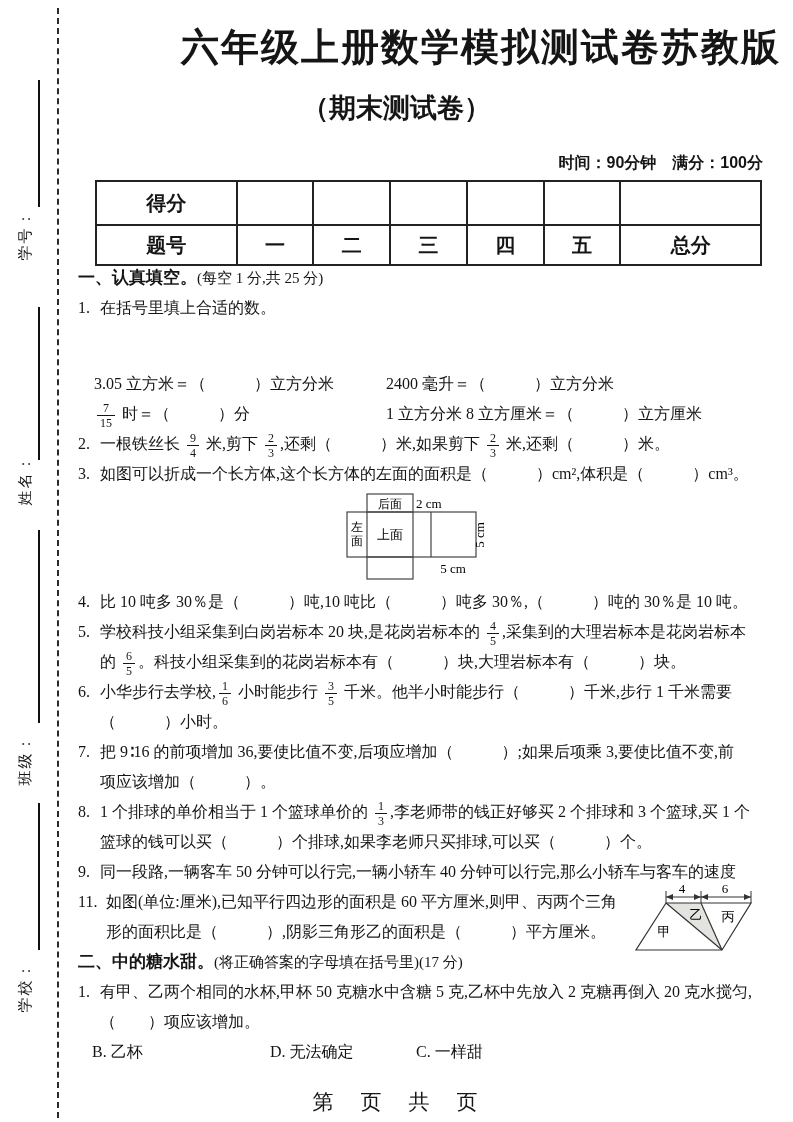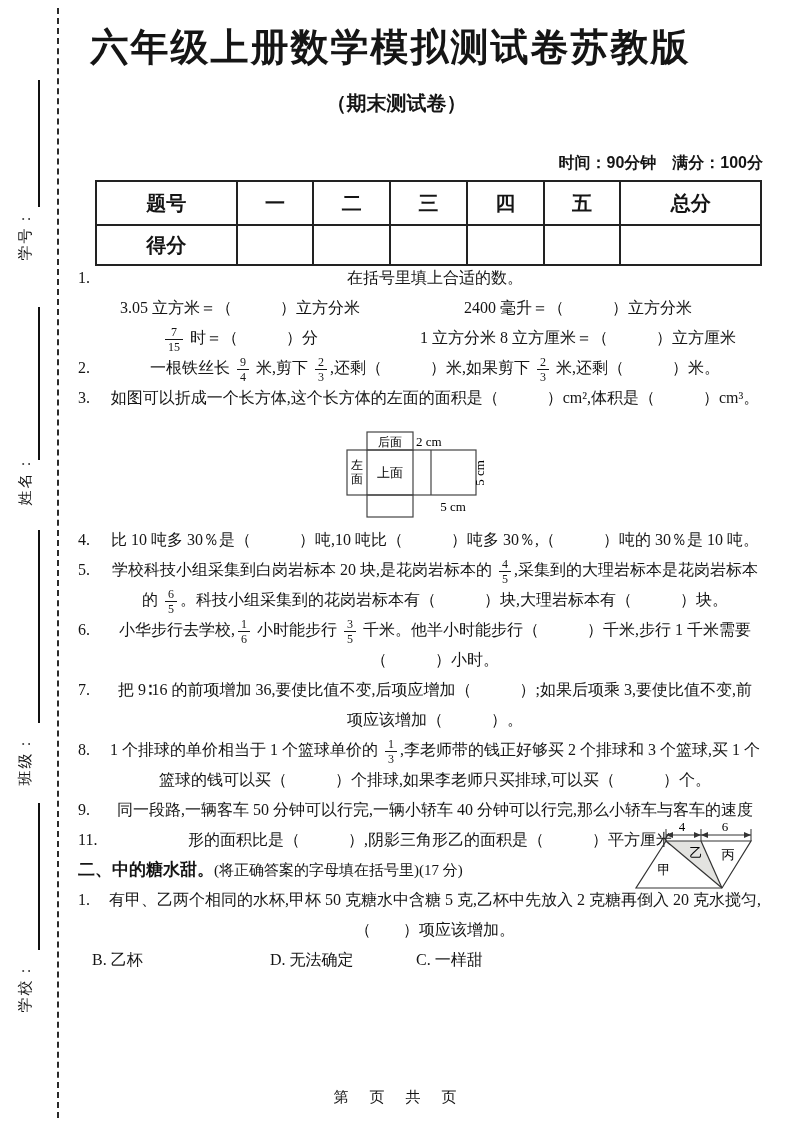--- a/index.html
+++ b/index.html
@@ -4,54 +4,54 @@
 <style>
   html,body{margin:0;padding:0;background:#f2f2f2;}
   .page{position:relative;width:793px;height:1122px;background:#ffffff;overflow:hidden;
         font-family:"Liberation Serif","DejaVu Serif",serif;color:#151515;}
   
   .dashline{position:absolute;left:57px;top:8px;height:1110px;width:0;border-left:2px dashed #2a2a2a;}
   .wline{position:absolute;left:38px;width:2px;background:#111;}
   .vlabel{position:absolute;left:25px;transform:translate(-50%,-50%) rotate(-90deg);
           font-size:15px;white-space:nowrap;letter-spacing:2px;}
   
-  .title{position:absolute;top:22px;left:0;right:12px;text-align:center;
+  .title{position:absolute;top:22px;left:0;right:12px;text-align:right;
          font-family:"Liberation Sans","DejaVu Sans",sans-serif;font-weight:800;
          font-size:38px;letter-spacing:2px;}
   .subtitle{position:absolute;top:90px;left:0;right:0;text-align:center;
-         font-family:"Liberation Sans","DejaVu Sans",sans-serif;font-weight:700;font-size:20px;}
+         font-family:"Liberation Sans","DejaVu Sans",sans-serif;font-weight:700;font-size:27px;}
   .meta{position:absolute;top:153px;right:30px;font-family:"Liberation Sans","DejaVu Sans",sans-serif;
         font-weight:600;font-size:16px;}
   
   table.score{position:absolute;top:180px;left:95px;width:667px;border-collapse:collapse;}
   table.score td{border:2px solid #222;text-align:center;font-weight:700;font-size:20px;}
   table.score tr:nth-child(1) td{height:40px;}
   table.score tr:nth-child(2) td{height:36px;}
   
   .content{position:absolute;top:263px;left:78px;width:692px;font-size:16px;}
   .sechead{line-height:30px;white-space:nowrap;}
   .sechead .hb{font-weight:700;font-size:17px;}
   .sechead .hn{font-size:15px;}
   .q{display:flex;position:relative;}
   .qnum{flex:0 0 22px;line-height:30px;}
   .qnum.w{flex-basis:28px;}
   .qtext{flex:1;min-width:0;}
-  .tline{line-height:30px;white-space:nowrap;text-align:center;}
-  .q1grid{display:grid;grid-template-columns:292px auto;padding-left:16px;}
+  .tline{line-height:30px;white-space:nowrap;}
+  .q1grid{display:grid;grid-template-columns:292px auto;padding-left:16px;margin-top:46px;}
   .optrow{display:grid;grid-template-columns:178px 146px 140px auto;padding-left:14px;line-height:30px;}
   
   .frac{display:inline-flex;flex-direction:column;align-items:center;vertical-align:middle;
         margin:-9px 3px;line-height:1;font-size:12px;}
   .frac .fn,.frac .fd{display:block;padding:1px 3px;}
   .frac .fb{display:block;align-self:stretch;height:1px;background:#151515;}
   
-  .netwrap{margin:17px 0 3px 266px;height:92px;}
+  .netwrap{margin:3px 0 3px 266px;height:92px;}
   .pgram{position:absolute;right:-12px;top:-14px;}
   svg text{font-family:"Liberation Serif","DejaVu Serif",serif;}
-  .footer{position:absolute;top:1088px;left:0;right:0;text-align:center;font-size:15px;letter-spacing:3px;}
+  .footer{position:absolute;top:1088px;left:0;right:0;text-align:center;font-size:21px;letter-spacing:3px;}
 </style>
 </head>
 <body>
 
 <div class="page">
 
   <div class="dashline"></div>
   <div class="wline" style="top:80px;height:127px;"></div>
   <div class="wline" style="top:307px;height:153px;"></div>
   <div class="wline" style="top:530px;height:193px;"></div>
@@ -61,42 +61,45 @@
   <div class="vlabel" style="top:760px;">班级：</div>
   <div class="vlabel" style="top:987px;">学校：</div>
 
   <div class="title">六年级上册数学模拟测试卷苏教版</div>
   <div class="subtitle">（期末测试卷）</div>
   <div class="meta">时间：90分钟　满分：100分</div>
 
   <table class="score">
     <tbody>
         <tr>
+      <td>得分</td>
+      <td></td>
+      <td></td>
+      <td></td>
+      <td></td>
+      <td></td>
+      <td></td>
+    </tr>
+    <tr>
       <td>题号</td>
       <td>一</td>
       <td>二</td>
       <td>三</td>
       <td>四</td>
       <td>五</td>
       <td>总分</td>
     </tr>
-    <tr>
-      <td>得分</td>
-      <td></td>
-      <td></td>
-      <td></td>
-      <td></td>
-      <td></td>
-      <td></td>
-    </tr>
   </tbody>
     </table>
 
   <div class="content">
 
+    <div class="sechead">
+      <span class="hb">一、认真填空。</span><span class="hn">(每空 1 分,共 25 分)</span>
+    </div>
 
     <div class="q">
       <span class="qnum">1.</span>
       <div class="qtext">
           <div class="tline">在括号里填上合适的数。</div>
         </div>
     </div>
     <div class="q1grid">
       <div class="tlinebox">
           <div class="tline">3.05 立方米＝（　　　）立方分米</div>
@@ -225,20 +228,21 @@
       <span class="qnum">9.</span>
       <div class="qtext">
           <div class="tline">同一段路,一辆客车 50 分钟可以行完,一辆小轿车 40 分钟可以行完,那么小轿车与客车的速度</div>
         </div>
     </div>
 
 
     <div class="q">
       <span class="qnum w">11.</span>
       <div class="qtext">
+          <div class="tline">如图(单位:厘米),已知平行四边形的面积是 60 平方厘米,则甲、丙两个三角</div>
           <div class="tline">形的面积比是（　　　）,阴影三角形乙的面积是（　　　）平方厘米。</div>
         </div>
 
       <svg class="pgram" width="158" height="100" viewBox="0 0 158 100">
         <polygon points="42,30 77,30 98,77" fill="#e3e3e0" stroke="none"></polygon>
         <g fill="none" stroke="#333" stroke-width="1.2">
           <polygon points="42,30 127,30 98,77 12,77"></polygon>
           <line x1="42" y1="30" x2="98" y2="77"></line>
           <line x1="77" y1="30" x2="98" y2="77"></line>
         </g>

